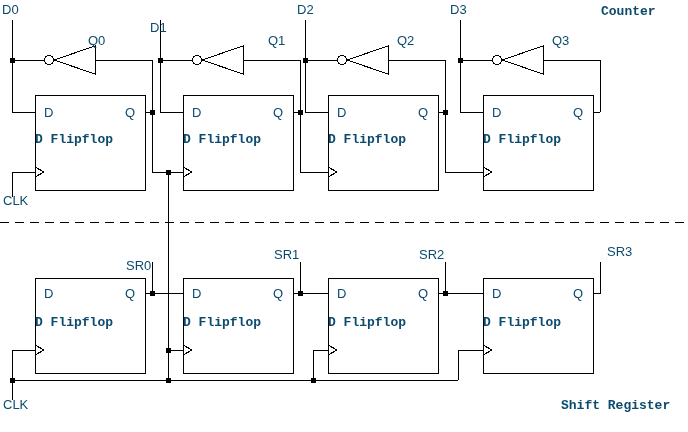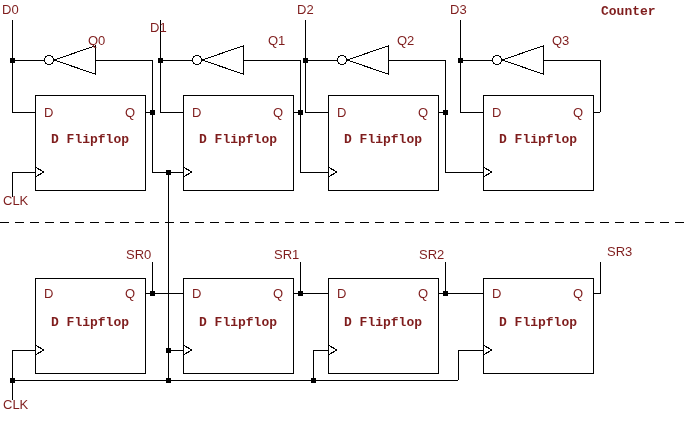--- a/index.html
+++ b/index.html
@@ -12,25 +12,25 @@
   }
   #schematic{position:absolute;left:0;top:0;}
   #schematic path,#schematic polyline{stroke:#000;fill:none;stroke-width:1;}
   #schematic rect.box{stroke:#000;fill:#ffffff;stroke-width:1;}
   #schematic rect.dot{fill:#000;stroke:none;}
   #schematic polygon{stroke:#000;fill:#ffffff;stroke-width:1;}
   #schematic circle{stroke:#000;fill:#ffffff;stroke-width:1;}
   #schematic{shape-rendering:crispEdges;}
   .lbl{
     position:absolute;
-    font-size:13px;line-height:15px;color:#7f1d1d;
+    font-size:13px;line-height:15px;color:#0c4a6e;
     white-space:nowrap;
   }
   .bold{font-weight:bold;font-family:Liberation Mono, monospace;}
-  .ffname{width:110px;text-align:center;}
+  .ffname{width:110px;text-align:left;}
 </style>
 </head>
 <body>
 
 <div id="stage">
 
   <svg id="schematic" width="688" height="432" viewBox="0 0 688 432">
 
     <path d="M0,222 H688" stroke-dasharray="9,6"></path>
 
@@ -86,35 +86,36 @@
     <rect class="dot" x="165.5" y="347.5" width="5" height="5"></rect>
     <rect class="dot" x="165.5" y="377.5" width="5" height="5"></rect>
     <rect class="dot" x="149.5" y="290.5" width="5" height="5"></rect>
     <rect class="dot" x="297.5" y="290.5" width="5" height="5"></rect>
     <rect class="dot" x="442.5" y="290.5" width="5" height="5"></rect>
     <rect class="dot" x="9.5" y="377.5" width="5" height="5"></rect>
     <rect class="dot" x="310.5" y="377.5" width="5" height="5"></rect>
   </svg>
 
   <div class="lbl bold" style="left:601px;top:4px">Counter</div>
+  <div class="lbl bold" style="left:561px;top:398px">Shift Register</div>
 
   <div class="lbl" style="left:2px;top:2px">D0</div>
   <div class="lbl" style="left:150px;top:20px">D1</div>
   <div class="lbl" style="left:297px;top:2px">D2</div>
   <div class="lbl" style="left:450px;top:2px">D3</div>
 
   <div class="lbl" style="left:88px;top:33px">Q0</div>
   <div class="lbl" style="left:268px;top:33px">Q1</div>
   <div class="lbl" style="left:397px;top:33px">Q2</div>
   <div class="lbl" style="left:552px;top:33px">Q3</div>
 
   <div class="lbl" style="left:3px;top:193px">CLK</div>
   <div class="lbl" style="left:3px;top:397px">CLK</div>
 
-  <div class="lbl" style="left:126px;top:247px">SR0</div>
+  <div class="lbl" style="left:126px;top:258px">SR0</div>
   <div class="lbl" style="left:274px;top:247px">SR1</div>
   <div class="lbl" style="left:419px;top:247px">SR2</div>
   <div class="lbl" style="left:607px;top:244px">SR3</div>
 
   <div class="lbl" style="left:44px;top:105px">D</div>
   <div class="lbl" style="left:125px;top:105px">Q</div>
   <div class="lbl bold ffname" style="left:35px;top:132px">D Flipflop</div>
 
   <div class="lbl" style="left:192px;top:105px">D</div>
   <div class="lbl" style="left:273px;top:105px">Q</div>

